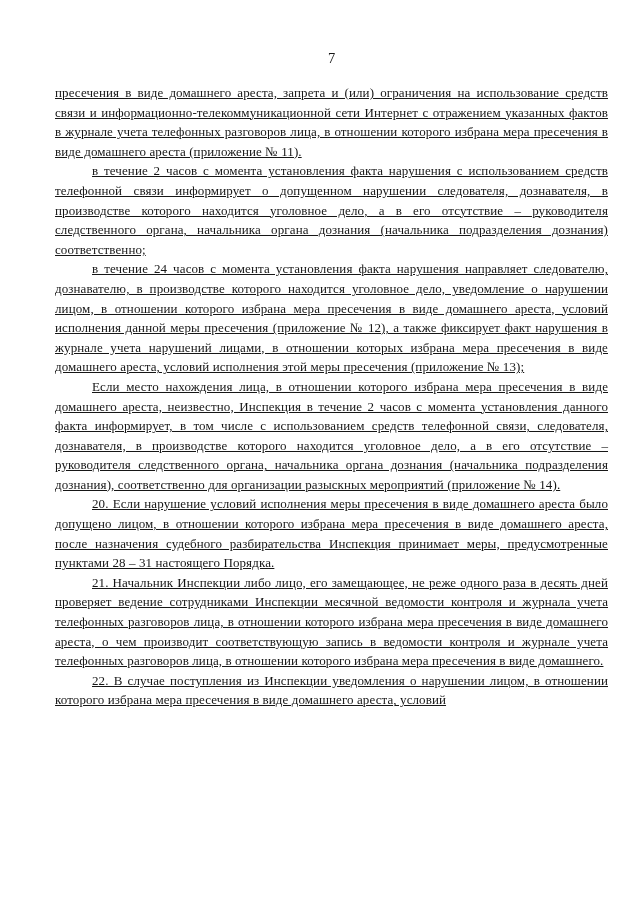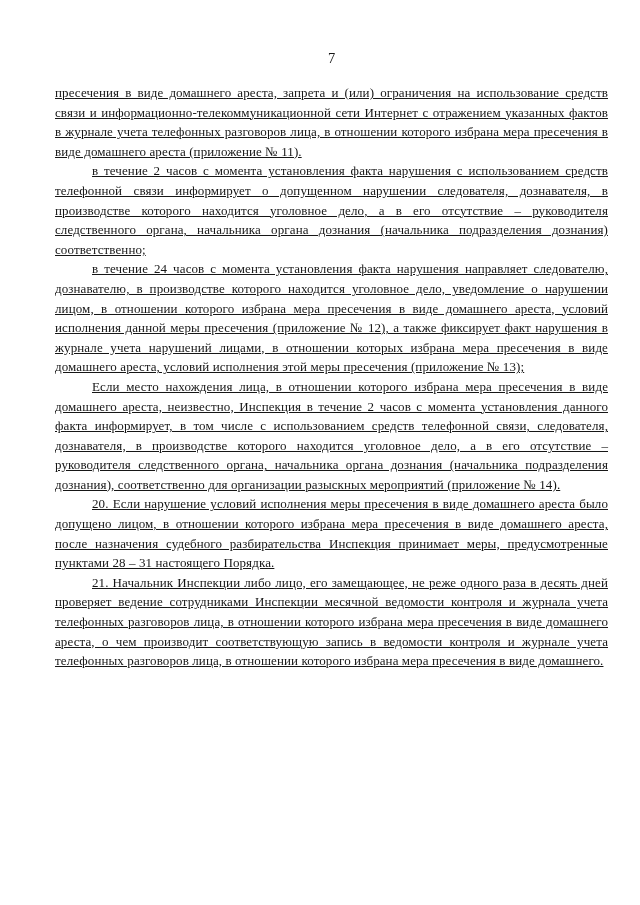--- a/index.html
+++ b/index.html
@@ -49,14 +49,15 @@
 <div class="page">
   <div class="page-number">7</div>
 
   <div class="text-block">
     <p class="para no-indent">пресечения в виде домашнего ареста, запрета и (или) ограничения на использование средств связи и информационно-телекоммуникационной сети Интернет с отражением указанных фактов в журнале учета телефонных разговоров лица, в отношении которого избрана мера пресечения в виде домашнего ареста (приложение № 11).</p>
     <p class="para">в течение 2 часов с момента установления факта нарушения с использованием средств телефонной связи информирует о допущенном нарушении следователя, дознавателя, в производстве которого находится уголовное дело, а в его отсутствие – руководителя следственного органа, начальника органа дознания (начальника подразделения дознания) соответственно;</p>
     <p class="para">в течение 24 часов с момента установления факта нарушения направляет следователю, дознавателю, в производстве которого находится уголовное дело, уведомление о нарушении лицом, в отношении которого избрана мера пресечения в виде домашнего ареста, условий исполнения данной меры пресечения (приложение № 12), а также фиксирует факт нарушения в журнале учета нарушений лицами, в отношении которых избрана мера пресечения в виде домашнего ареста, условий исполнения этой меры пресечения (приложение № 13);</p>
     <p class="para">Если место нахождения лица, в отношении которого избрана мера пресечения в виде домашнего ареста, неизвестно, Инспекция в течение 2 часов с момента установления данного факта информирует, в том числе с использованием средств телефонной связи, следователя, дознавателя, в производстве которого находится уголовное дело, а в его отсутствие – руководителя следственного органа, начальника органа дознания (начальника подразделения дознания), соответственно для организации разыскных мероприятий (приложение № 14).</p>
     <p class="para">20. Если нарушение условий исполнения меры пресечения в виде домашнего ареста было допущено лицом, в отношении которого избрана мера пресечения в виде домашнего ареста, после назначения судебного разбирательства Инспекция принимает меры, предусмотренные пунктами 28 – 31 настоящего Порядка.</p>
     <p class="para">21. Начальник Инспекции либо лицо, его замещающее, не реже одного раза в десять дней проверяет ведение сотрудниками Инспекции месячной ведомости контроля и журнала учета телефонных разговоров лица, в отношении которого избрана мера пресечения в виде домашнего ареста, о чем производит соответствующую запись в ведомости контроля и журнале учета телефонных разговоров лица, в отношении которого избрана мера пресечения в виде домашнего.</p>
+    <p class="para">22. В случае поступления из Инспекции уведомления о нарушении лицом, в отношении которого избрана мера пресечения в виде домашнего ареста, условий</p>
   </div>
 </div>
 
 </body></html>

